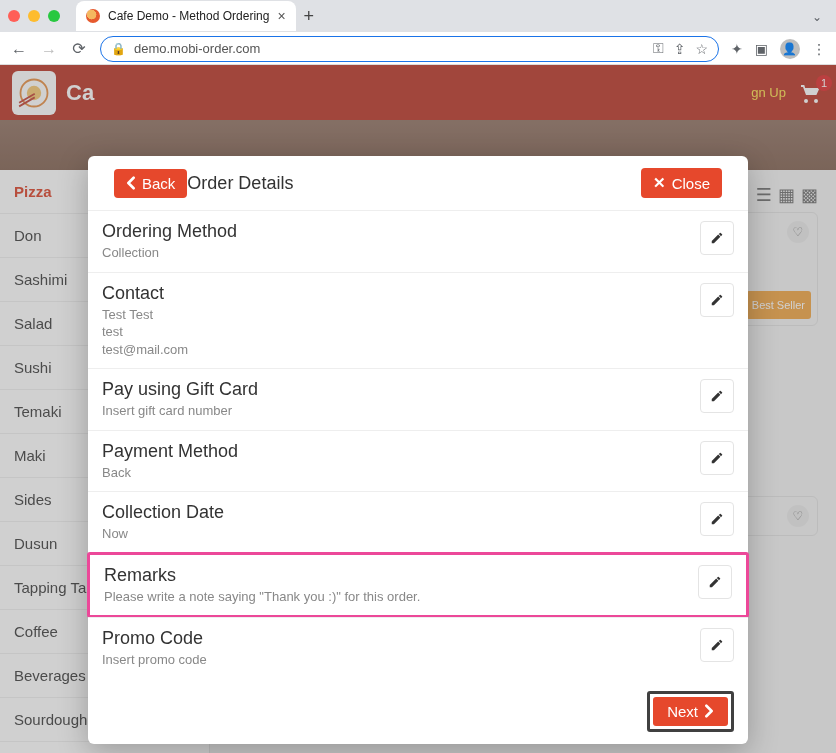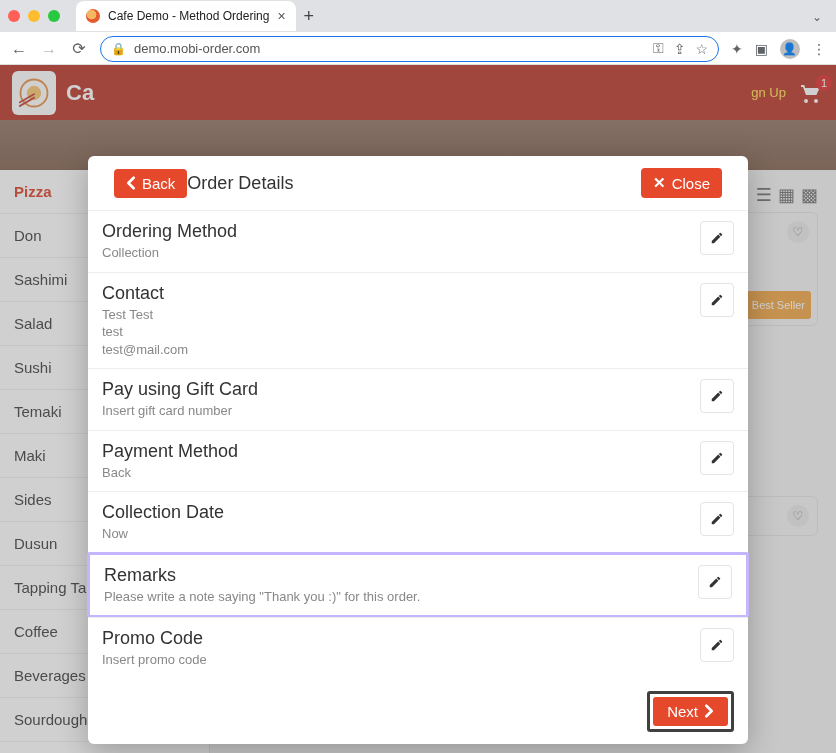--- a/index.html
+++ b/index.html
@@ -62,21 +62,21 @@
   .btn { border:none; border-radius:4px; color:#fff; font-size:15px; padding:6px 12px; display:flex; align-items:center; gap:6px; cursor:pointer; font-family:inherit;}
   .btn-red { background:#e6482c; }
   .btn-red2 { background:#e6482c; }
   .modal-title { flex:1; text-align:left; font-size:18px; color:#333; font-weight:500;}
   .rows { }
   .row { border-top:1px solid #eee; padding:10px 14px 10px 14px; display:flex; align-items:flex-start; }
   .row .txt { flex:1; }
   .row .label { font-size:18px; color:#333; }
   .row .sub { font-size:13px; color:#888; margin-top:2px; line-height:1.35; }
   .edit { width:34px; height:34px; border:1px solid #e4e4e4; border-radius:4px; display:flex;align-items:center;justify-content:center; color:#333; font-size:14px; cursor:pointer; flex-shrink:0;}
-  .highlight-row { border:3px solid #c4b5fd; border-radius:3px; margin:-1px; }
+  .highlight-row { border:3px solid #ec4899; border-radius:3px; margin:-1px; }
   .modal-foot { display:flex; justify-content:flex-end; padding:12px 14px; }
   .next-wrap { border:3px solid #404040; padding:3px; border-radius:3px; display:inline-block;}
   .btn-next { background:#e6482c; color:#fff; border:none; padding:6px 14px; font-size:15px; border-radius:3px; display:flex; align-items:center; gap:6px; cursor:pointer;font-family:inherit;}
   svg { display:block; }
 </style>
 </head>
 <body>
 
 <div class="chrome">
   <div class="chrome-chevron">⌄</div>

